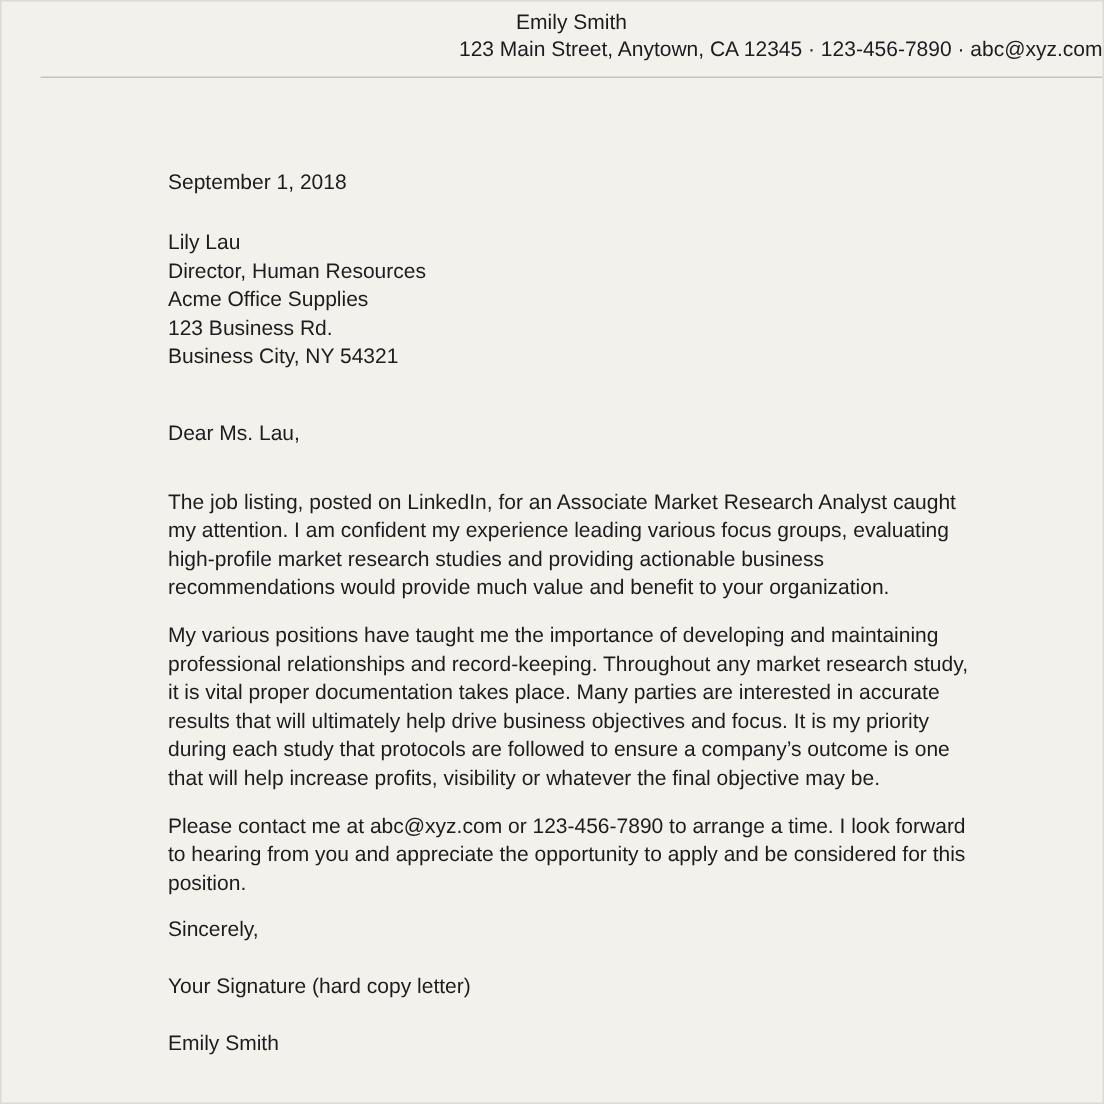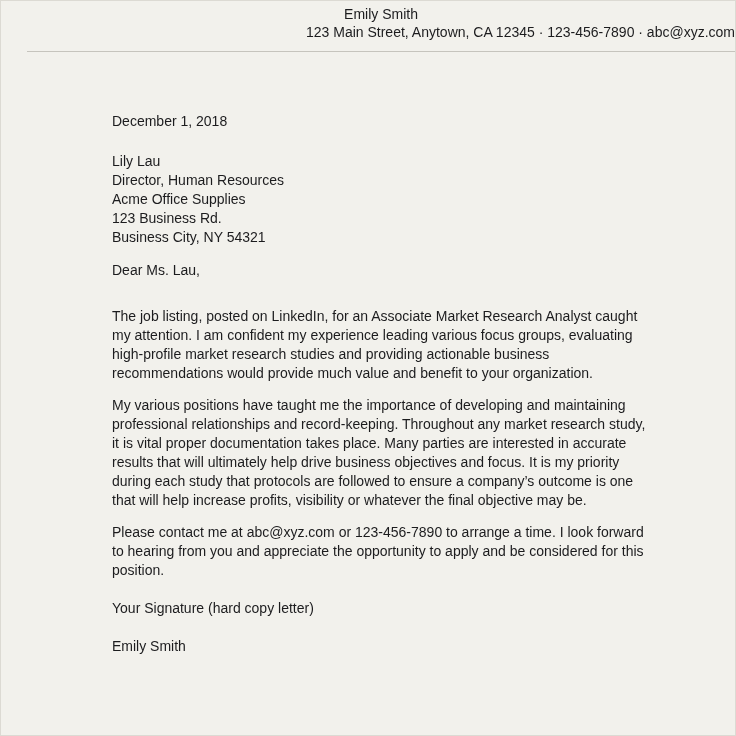--- a/index.html
+++ b/index.html
@@ -37,59 +37,60 @@
     border-top: 1px solid #c6c4bd;
     margin: 10px 0 0 0;
   }
   .letter-body {
     margin: 0 86px 0 85px;
     font-size: 14px;
     line-height: 19px;
   }
   .date { margin-top: 60px; }
   .recipient-block { margin-top: 21px; }
-  .salutation { margin-top: 14px; }
+  .salutation { margin-top: 32px; }
   p.para { margin: 13px 0 0 0; }
   p.para.first { margin-top: 27px; }
   .closing { margin-top: 12px; }
   .sig-note { margin-top: 19px; }
   .sig-name { margin-top: 19px; }
 </style>
 </head>
 <body>
 
 <div class="page">
 
   <div class="letter-header">
     <span class="header-name">Emily Smith</span>
     <span class="header-contact">123 Main Street, Anytown, CA 12345 · 123-456-7890 · abc@xyz.com</span>
   </div>
 
   <hr class="header-divider">
 
   <div class="letter-body">
 
-    <div class="date">December 1, 2018</div>
+    <div class="date">September 1, 2018</div>
 
     <div class="recipient-block">
       <div>Lily Lau</div>
       <div>Director, Human Resources</div>
       <div>Acme Office Supplies</div>
       <div>123 Business Rd.</div>
       <div>Business City, NY 54321</div>
     </div>
 
     <div class="salutation">Dear Ms. Lau,</div>
 
     <p class="para first">The job listing, posted on LinkedIn, for an Associate Market Research Analyst caught my attention. I am confident my experience leading various focus groups, evaluating high-profile market research studies and providing actionable business recommendations would provide much value and benefit to your organization.</p>
 
     <p class="para">My various positions have taught me the importance of developing and maintaining professional relationships and record-keeping. Throughout any market research study, it is vital proper documentation takes place. Many parties are interested in accurate results that will ultimately help drive business objectives and focus. It is my priority during each study that protocols are followed to ensure a company’s outcome is one that will help increase profits, visibility or whatever the final objective may be.</p>
 
 
     <p class="para">Please contact me at abc@xyz.com or 123-456-7890 to arrange a time. I look forward to hearing from you and appreciate the opportunity to apply and be considered for this position.</p>
 
+    <div class="closing">Sincerely,</div>
 
     <div class="sig-note">Your Signature (hard copy letter)</div>
 
     <div class="sig-name">Emily Smith</div>
 
   </div>
 </div>
 
 </body></html>

